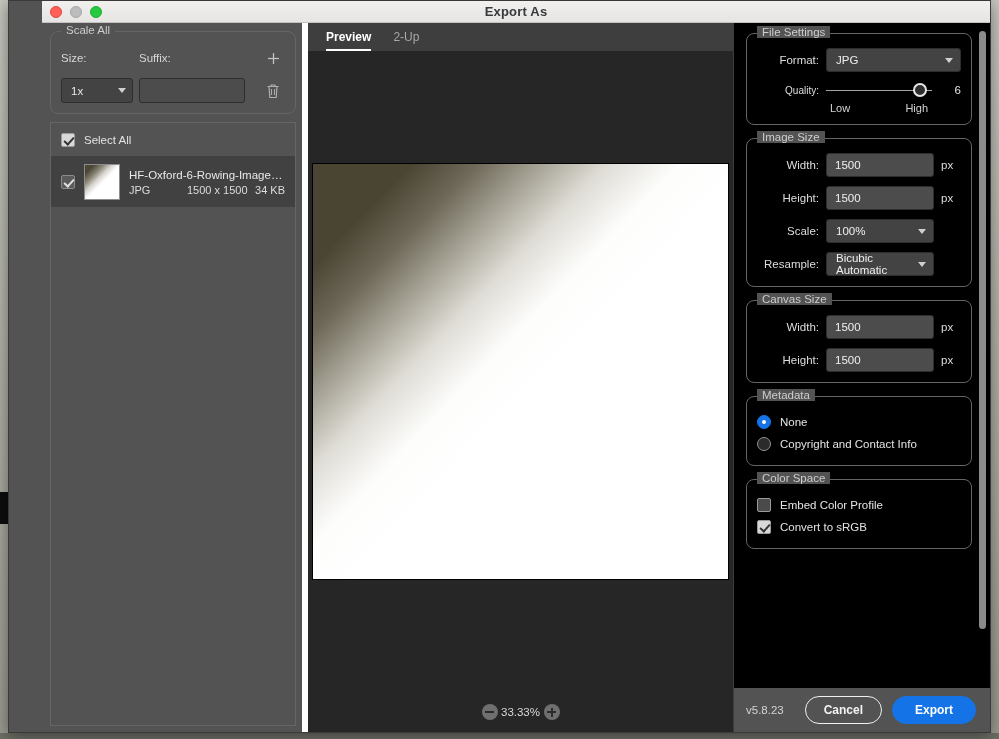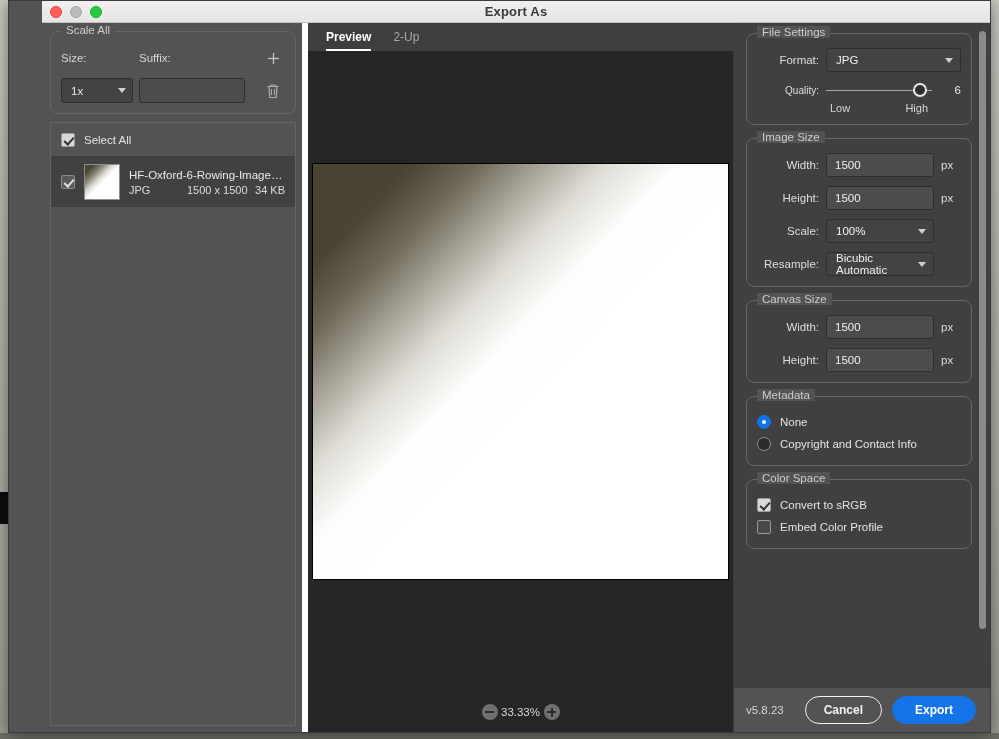--- a/index.html
+++ b/index.html
@@ -329,21 +329,21 @@
     left: 7px; top: 3.5px;
     width: 2px; height: 9px;
     background: #2b2b2b;
   }
   .zoom-pct { font-size: 11.5px; color: #d8d8d8; min-width: 46px; text-align: center; }
 
   
   .right-col {
     width: 256px;
     flex: 0 0 256px;
-    background: #404040;
+    background: #000000;
     display: flex;
     flex-direction: column;
     position: relative;
   }
   .settings-scroll {
     flex: 1;
     overflow: hidden;
     padding: 10px 18px 6px 12px;
     display: flex;
     flex-direction: column;
@@ -691,26 +691,26 @@
           <div class="radio-row">
             <div class="radio"></div>
             <span class="label-txt">Copyright and Contact Info</span>
           </div>
         </div>
 
 
         <div class="group-box">
           <div class="group-title">Color Space</div>
           <div class="check-row">
+            <div class="cb light-empty"></div>
+            <span class="label-txt">Embed Color Profile</span>
+          </div>
+          <div class="check-row">
             <div class="cb checked"></div>
             <span class="label-txt">Convert to sRGB</span>
-          </div>
-          <div class="check-row">
-            <div class="cb light-empty"></div>
-            <span class="label-txt">Embed Color Profile</span>
           </div>
         </div>
 
       </div>
 
       <div class="scrollbar-track">
         <div class="scrollbar-thumb"></div>
       </div>
 
       <div class="footer">

